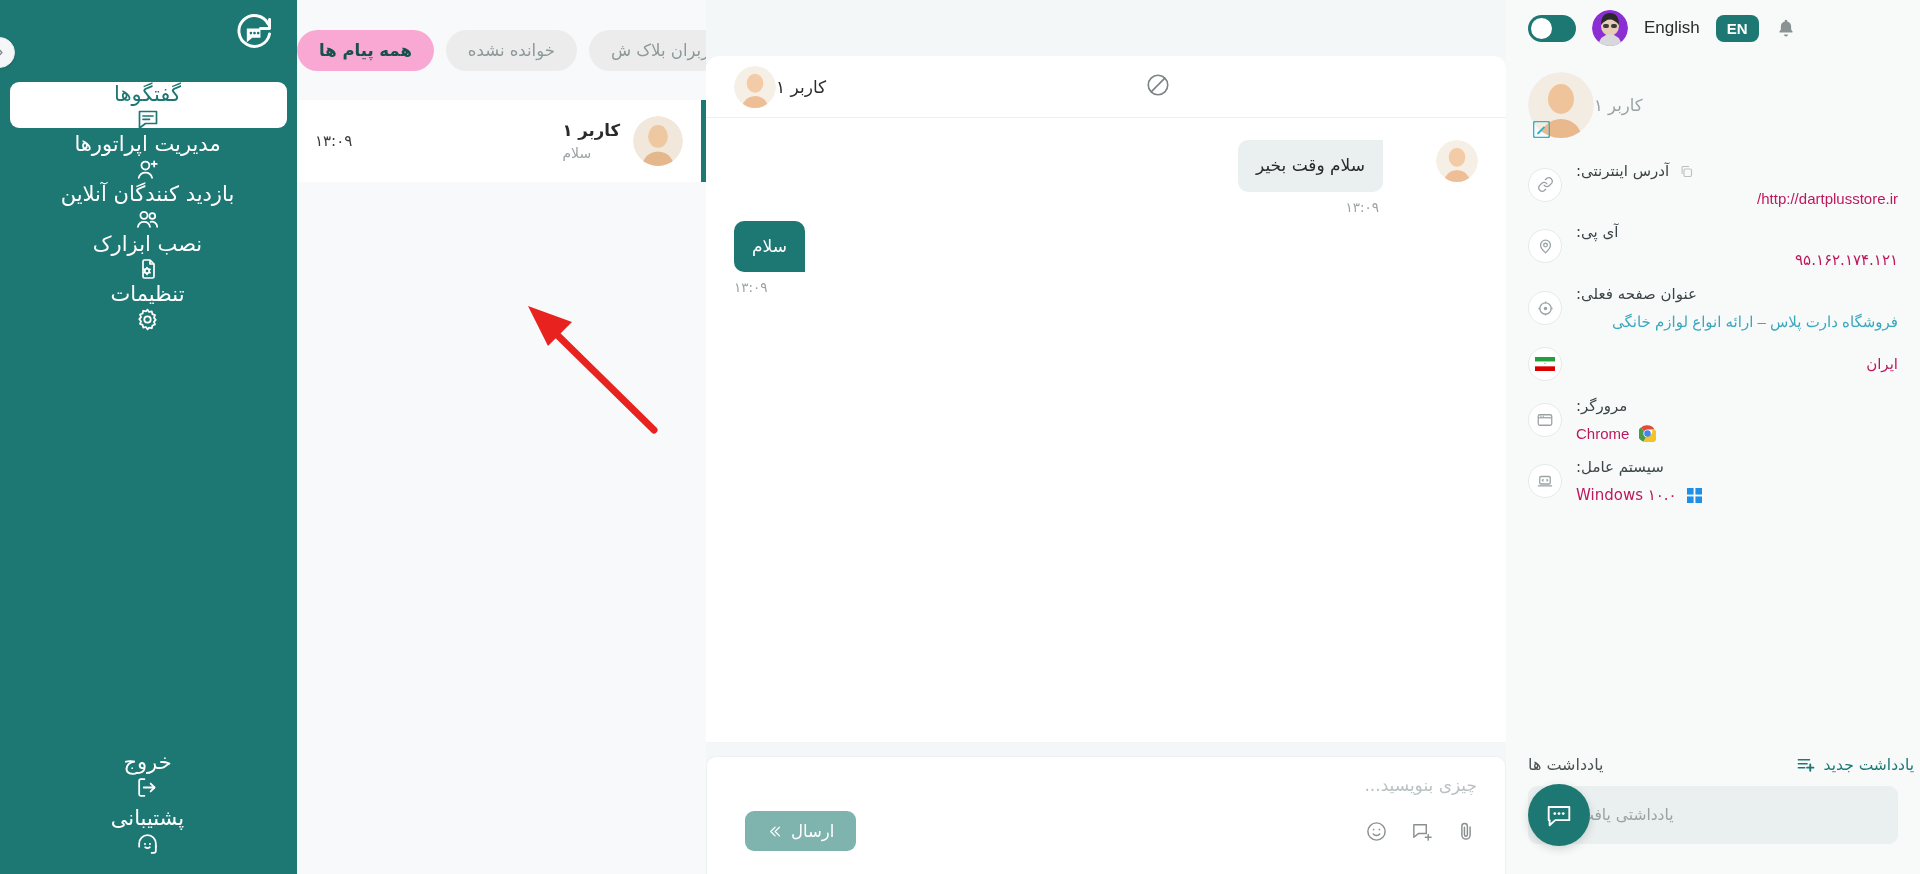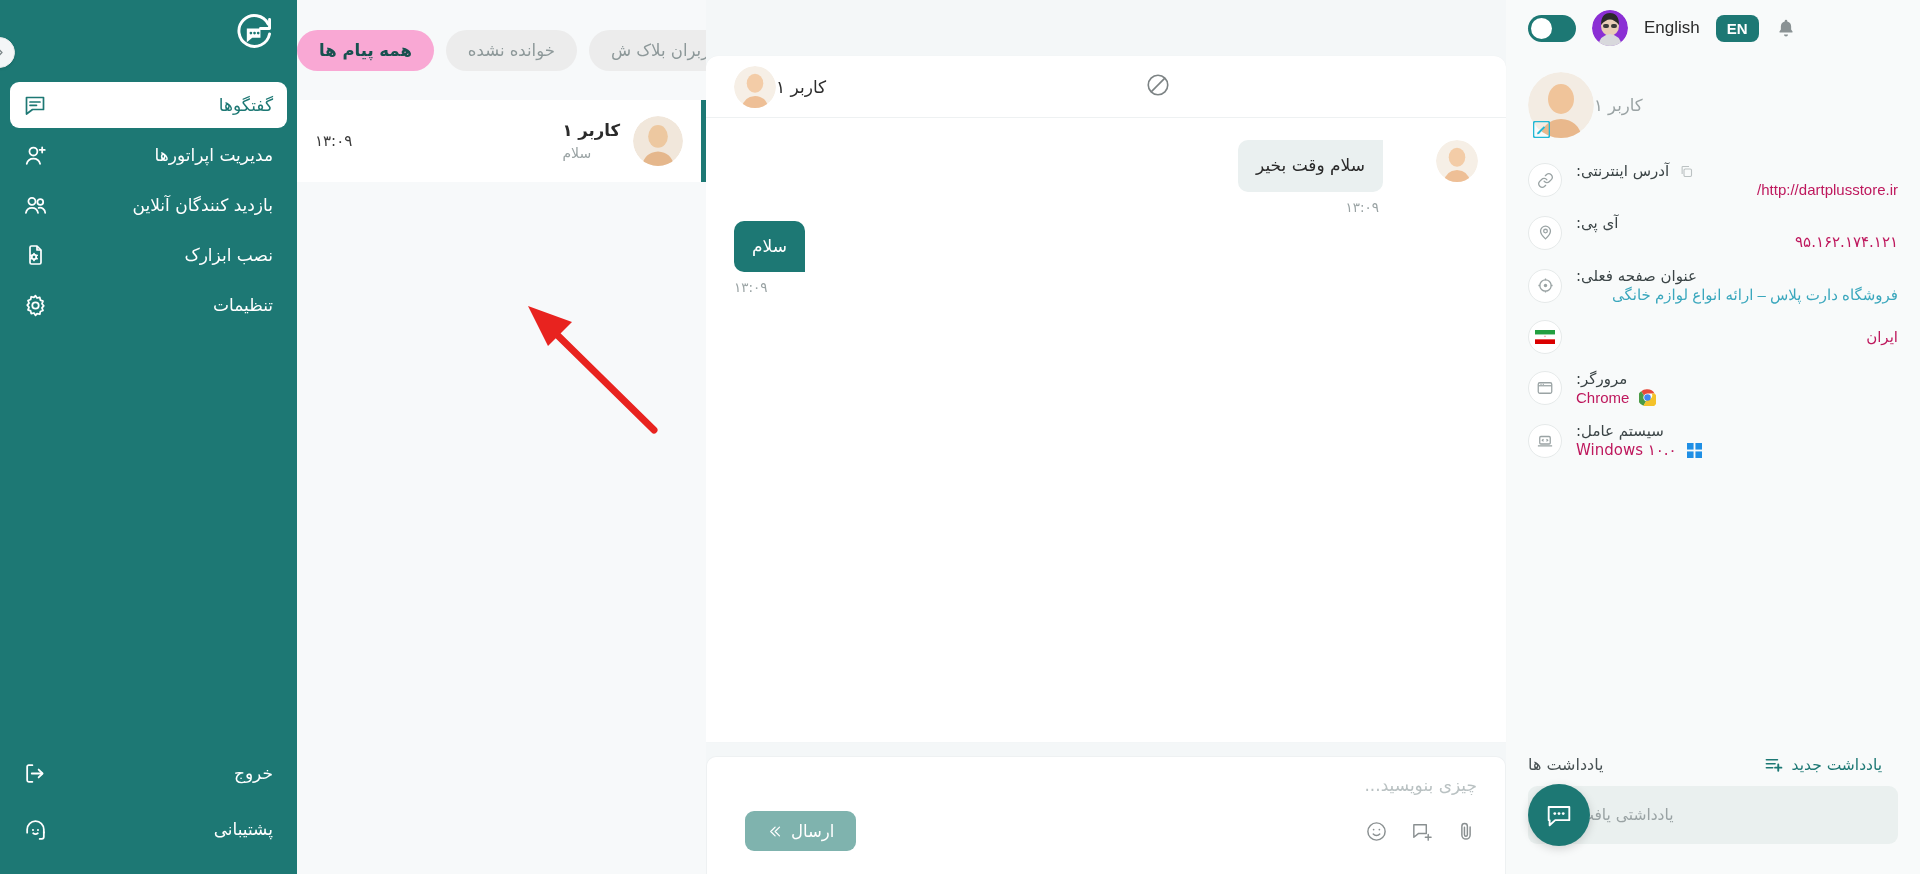--- a/index.html
+++ b/index.html
@@ -21,26 +21,26 @@
     color: #ffffff;
   }
   .nav-logo {
     height: 68px;
     display: flex; align-items: center; justify-content: flex-start;
     padding-right: 22px;
   }
   .nav-logo svg { display: block; }
   .nav-items { margin-top: 14px; display: flex; flex-direction: column; gap: 4px; padding: 0 10px; }
   .nav-item {
-    display: flex; flex-direction: row; align-items: center; justify-content: flex-start;
+    display: flex; flex-direction: column; align-items: center; justify-content: flex-start;
     height: 46px;
     padding: 0 14px 0 12px;
     border-radius: 9px;
     cursor: pointer;
-    font-size: 17px;
+    font-size: 21px;
     color: #ffffff;
     direction: rtl;
   }
   .nav-item .ni-icon { width: 26px; height: 26px; display:flex; align-items:center; justify-content:center; flex-shrink:0; }
   .nav-item .ni-label { flex: 1; text-align: right; white-space: nowrap; }
   .nav-item.active { background: #ffffff; color: #1d7874; }
   .nav-bottom { margin-top: auto; padding: 0 10px 22px 10px; display: flex; flex-direction: column; gap: 10px; }
 
   
   .collapse-btn {
@@ -191,34 +191,34 @@
   .visitor-avatar { width: 66px; height: 66px; border-radius: 50%; overflow: hidden; }
   .edit-badge { position: absolute; bottom: 0; right: 44px; width: 17px; height: 17px; cursor: pointer; }
   .visitor-name { margin-right: 14px; font-size: 16.5px; color: #9aa3a4; }
 
   .info-rows { padding: 18px 22px 0 22px; display: flex; flex-direction: column; gap: 16px; }
   .info-row { display: flex; flex-direction: row-reverse; align-items: center; gap: 14px; }
   .info-circle {
     width: 34px; height: 34px; border-radius: 50%; border: 1px solid #e6eaea;
     background: #ffffff; display: flex; align-items: center; justify-content: center; flex-shrink: 0;
   }
-  .info-body { flex: 1; display: flex; flex-direction: column; align-items: flex-start; text-align: right; gap: 1px; direction: rtl; width: 100%; }
+  .info-body { flex: 1; display: flex; flex-direction: column; align-items: flex-start; text-align: right; gap: 10px; direction: rtl; width: 100%; }
   .info-label-line { display: flex; flex-direction: row-reverse; align-items: center; gap: 10px; width: 100%; justify-content: flex-start; }
   .info-label { font-size: 15px; color: #3b4446; }
   .info-value { font-size: 15px; color: #be185d; width: 100%; text-align: right; font-family: "Liberation Sans", sans-serif; }
   .info-value.link { color: #3aa7bd; }
   .info-value.fa { font-family: "DejaVu Sans", sans-serif; }
   .copy-ico { cursor: pointer; opacity: .55; display: flex; }
   .info-row.single { align-items: center; }
   .info-row.single .info-body { flex-direction: row; justify-content: flex-end; }
 
   .notes-head {
     margin-top: auto;
     display: flex; flex-direction: row-reverse; align-items: center; justify-content: space-between;
-    padding: 0 38px 12px 22px;
+    padding: 0 6px 12px 22px;
   }
   .notes-title { font-size: 16px; color: #4a5355; }
   .notes-new { display: flex; flex-direction: row-reverse; align-items: center; gap: 9px; color: #1d7874; font-size: 15.5px; cursor: pointer; }
   .notes-box {
     margin: 0 22px 30px 22px; background: #eaf0ef; border-radius: 9px;
     height: 58px; display: flex; align-items: center; justify-content: flex-end;
     padding: 0 20px; color: #9aa3a4; font-size: 15.5px;
   }
   .fab {
     position: absolute; left: 22px; bottom: 28px;

